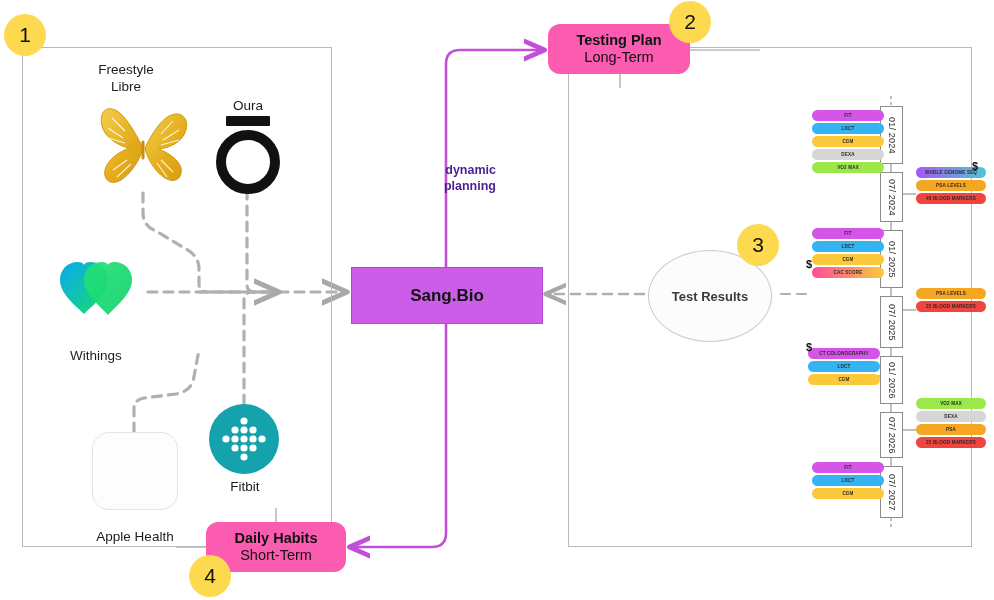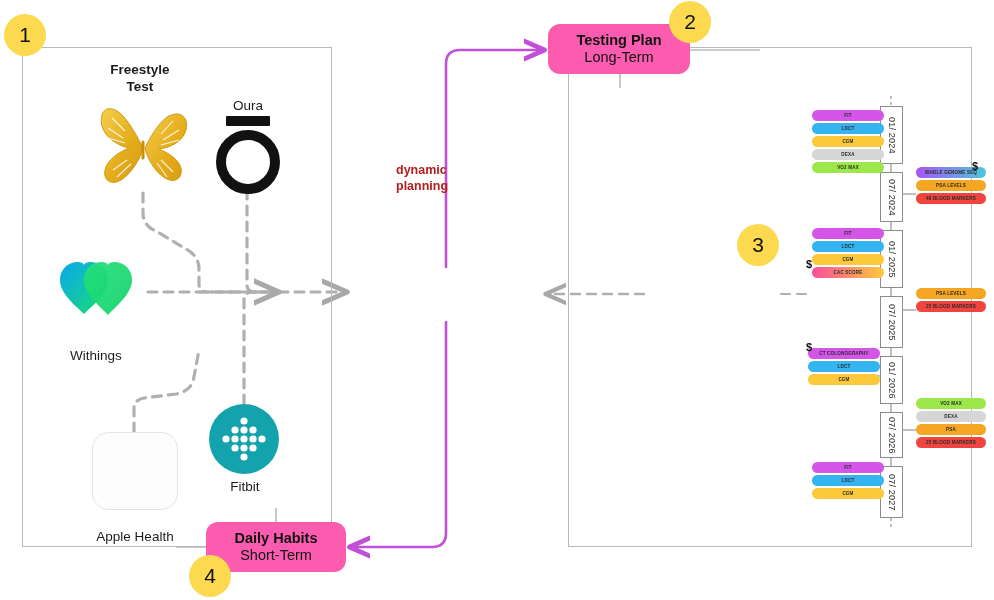--- a/index.html
+++ b/index.html
@@ -68,29 +68,29 @@
     position:absolute;left:648px;top:250px;width:122px;height:90px;
     border:1px solid #c9c9c9;border-radius:50%;
     background:#fcfcfd;
     display:flex;align-items:center;justify-content:center;
     font-size:13px;font-weight:bold;color:#3b3b3b;
     z-index:20;
   }
 
   
   .edge-label{
-    position:absolute;text-align:left;color:#b91c1c;
+    position:absolute;text-align:right;color:#4c1d95;
     font-size:12.5px;font-weight:bold;line-height:1.25;z-index:22;
   }
   #label-dynamic{left:396px;top:163px;width:100px;}
   #label-adjust{left:396px;top:390px;width:100px;}
 
   
   .src-label{position:absolute;text-align:center;font-size:13.5px;color:#1c1c1c;line-height:1.25;z-index:12;}
-  #lbl-libre{left:90px;top:62px;width:100px;font-weight:bold;}
+  #lbl-libre{left:76px;top:62px;width:100px;}
   #lbl-oura{left:205px;top:98px;width:86px;}
   #lbl-withings{left:48px;top:348px;width:96px;}
   #lbl-fitbit{left:202px;top:479px;width:86px;}
   #lbl-apple{left:80px;top:529px;width:110px;}
   #ico-apple{position:absolute;left:92px;top:432px;width:84px;height:76px;z-index:12;
     background:#fdfdfd;border:1px solid #e4e4e4;border-radius:17px;
     display:flex;align-items:center;justify-content:center;}
 
   
   #timeline-title{
@@ -260,39 +260,41 @@
   </svg>
 
   <div class="panel" id="panel-sources"></div>
   <div class="panel" id="panel-timeline"></div>
 
   <div class="badge" id="badge-1">1</div>
   <div class="badge" id="badge-2">2</div>
   <div class="badge" id="badge-3">3</div>
   <div class="badge" id="badge-4">4</div>
 
+  <div id="sangbio">Sang.Bio</div>
 
   <div class="edge-label" id="label-dynamic">
     <div>dynamic</div>
     <div>planning</div>
   </div>
 
   <div class="pinkbox" id="box-daily-habits">
     <div class="t1">Daily Habits</div>
     <div class="t2">Short-Term</div>
   </div>
   <div class="pinkbox" id="box-testing-plan">
     <div class="t1">Testing Plan</div>
     <div class="t2">Long-Term</div>
   </div>
 
+  <div id="ellipse-test-results">Test Results</div>
 
   <div class="src-label" id="lbl-libre">
     <div>Freestyle</div>
-    <div>Test</div>
+    <div>Libre</div>
   </div>
   <div class="src-label" id="lbl-oura">Oura</div>
   <div class="src-label" id="lbl-withings">Withings</div>
   <div class="src-label" id="lbl-fitbit">Fitbit</div>
   <div class="src-label" id="lbl-apple">Apple Health</div>
 
   <div id="ico-apple"></div>
 
 
   <div id="timeline-nodes">

